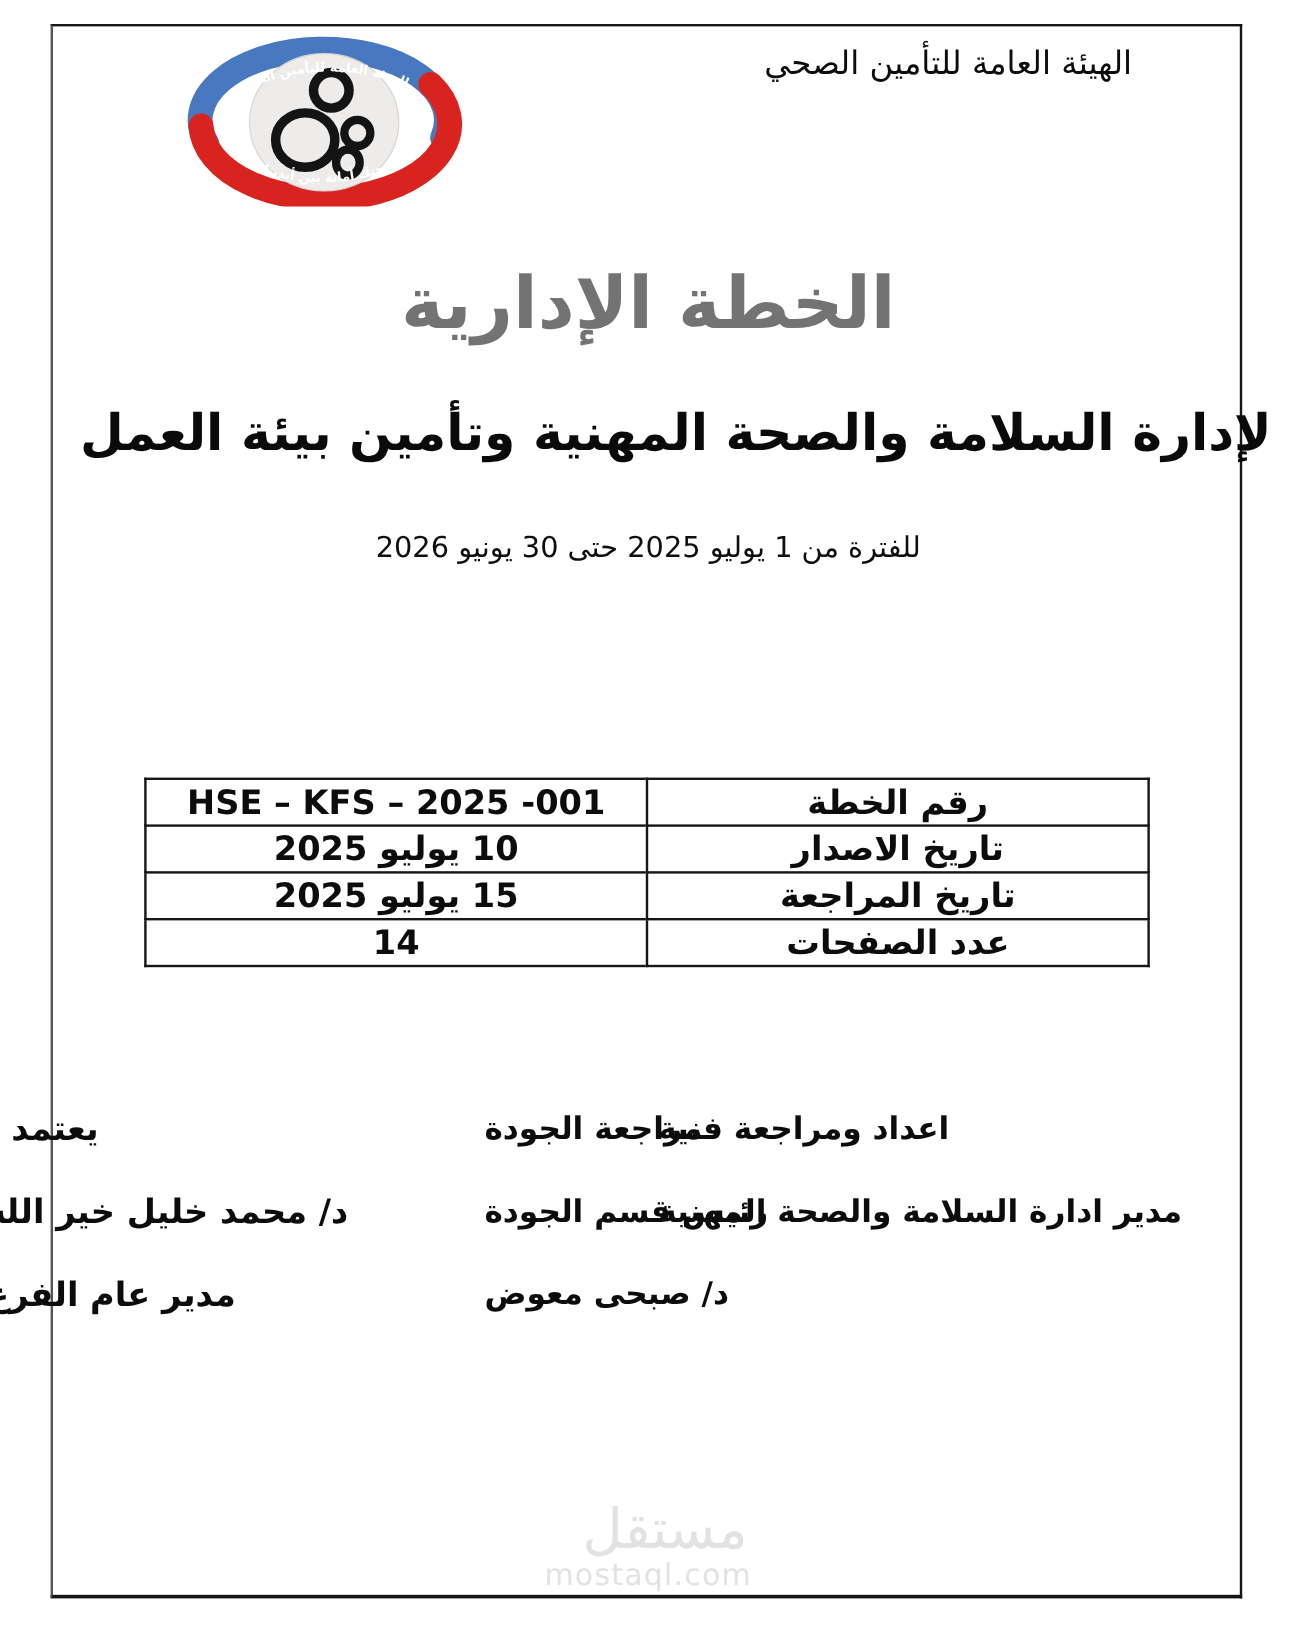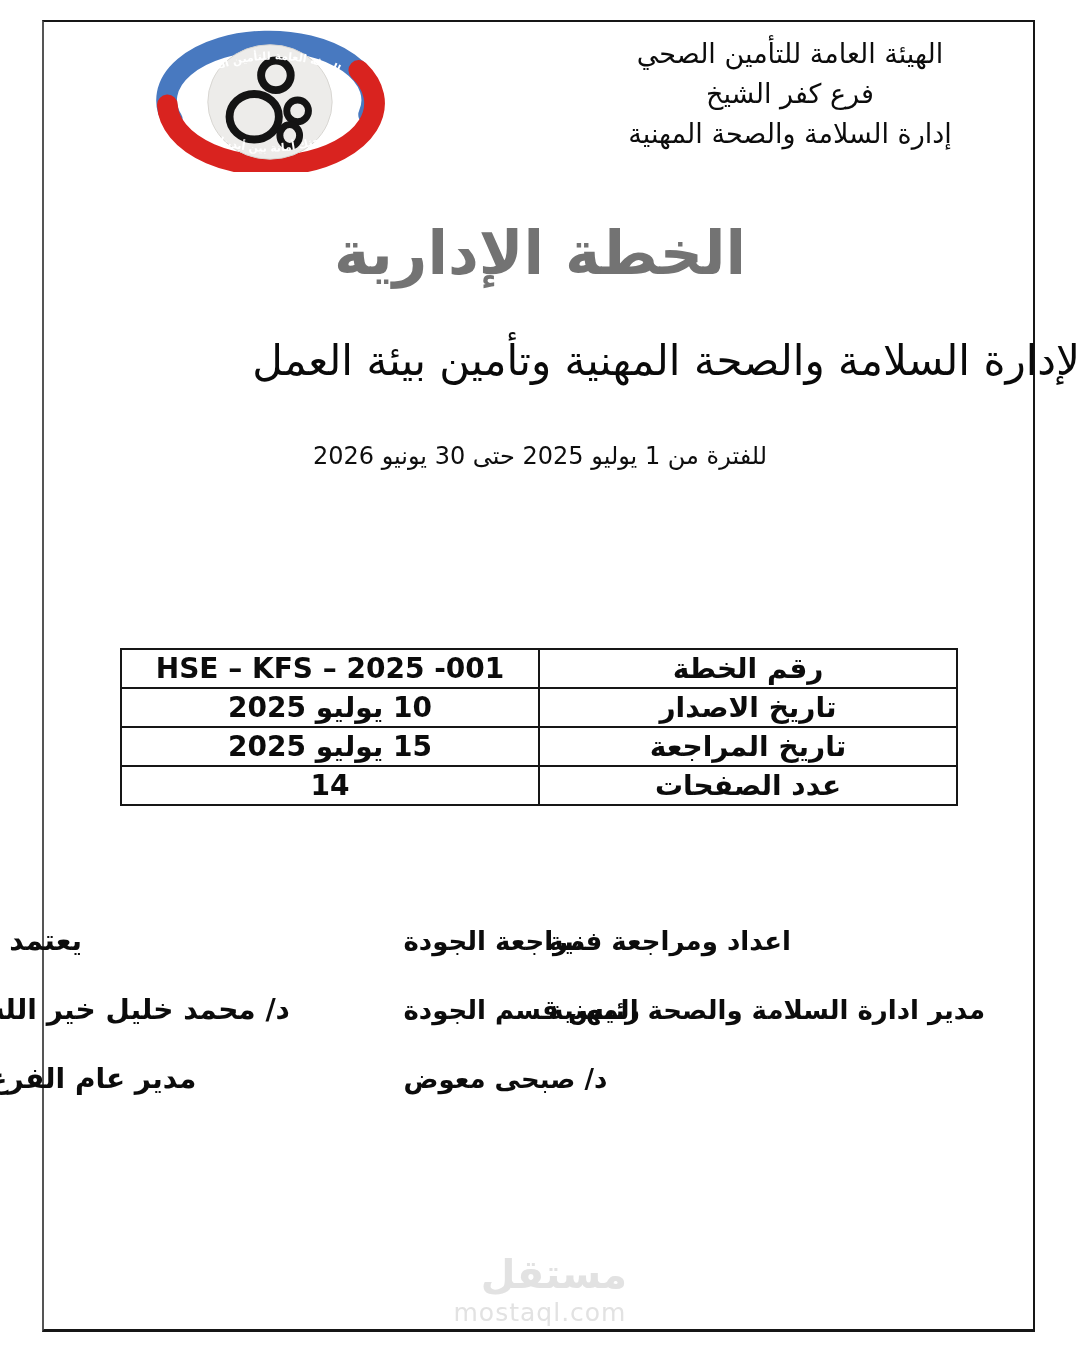--- a/index.html
+++ b/index.html
@@ -21,22 +21,22 @@
     position:absolute; top:34px; right:95px; width:390px;
     text-align:center; font-weight:400; font-size:27px; line-height:40px;
     color:#0c0c0c;
   }
   
   .doc-title {
     position:absolute; top:218px; left:0; width:100%; text-align:center;
     font-size:60px; font-weight:700; color:#737373; letter-spacing:0px;
   }
   .doc-subtitle {
-    position:absolute; top:336px; left:0; width:100%; 
-    font-size:42px; font-weight:400; color:#0a0a0a; white-space:nowrap;padding-left:46px;
+    position:absolute; top:336px; left:0; width:100%; text-align:center;
+    font-size:42px; font-weight:700; color:#0a0a0a; white-space:nowrap;padding-left:46px;
   }
   .doc-period {
     position:absolute; top:442px; left:0; width:100%; text-align:center;
     font-size:24px; font-weight:400; color:#0e0e0e;
   }
   
   table.info {
     position:absolute; top:648px; left:120px; width:838px;
     border-collapse:collapse; direction:rtl;
     font-size:28px; font-weight:700; color:#0c0c0c;
@@ -53,21 +53,21 @@
   }
   .sig-col.prep    { right:95px;  font-weight:600; }
   .sig-col.quality { right:440px; font-weight:600; }
   .sig-col.approve { right:790px; font-weight:700; }
   .sig-col.approve .sig-row { font-size:28px; }
   
   .watermark {
     position:absolute; top:1248px; left:0; width:100%;
     text-align:center; color:#e2e2e2; direction:ltr;
   }
-  .watermark .wm-logo { font-size:40px; font-weight:700; line-height:52px;margin-left:28px; }
+  .watermark .wm-logo { font-size:46px; font-weight:400; line-height:52px;margin-left:28px; }
   .watermark .wm-domain { font-size:25px; font-weight:400; letter-spacing:1px; line-height:26px; }
 </style>
 </head>
 <body>
 
 <div class="page">
 
   <div class="frame"></div>
 
   <svg class="logo" viewBox="0 0 242 150" aria-hidden="true">
@@ -92,22 +92,20 @@
     <text font-size="11" font-weight="700" fill="#ffffff" font-family="DejaVu Sans, sans-serif">
       <textPath href="#arcTop" startOffset="50%" text-anchor="middle">الهيئة العامة للتأمين الصحى</textPath>
     </text>
     <text font-size="11" font-weight="700" fill="#ffffff" font-family="DejaVu Sans, sans-serif">
       <textPath href="#arcBot" startOffset="50%" text-anchor="middle">صحتك أمانة بين أيدينا</textPath>
     </text>
   </svg>
 
   <div class="org-block">
     <div>الهيئة العامة للتأمين الصحي</div>
-    <div>فرع كفر الشيخ</div>
-    <div>إدارة السلامة والصحة المهنية</div>
   </div>
 
   <div class="doc-title">الخطة الإدارية</div>
   <div class="doc-subtitle">لإدارة السلامة والصحة المهنية وتأمين بيئة العمل</div>
   <div class="doc-period">للفترة من 1 يوليو 2025 حتى 30 يونيو 2026</div>
 
   <table class="info">
     <tbody>
       <tr>
         <td>رقم الخطة</td>

